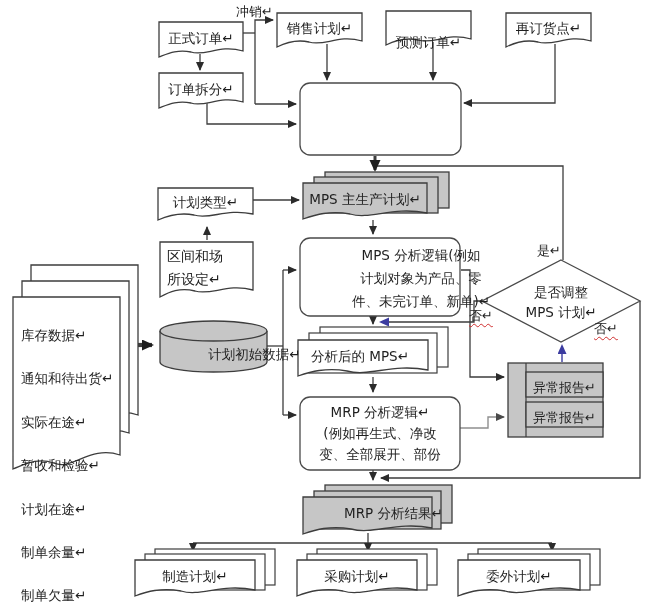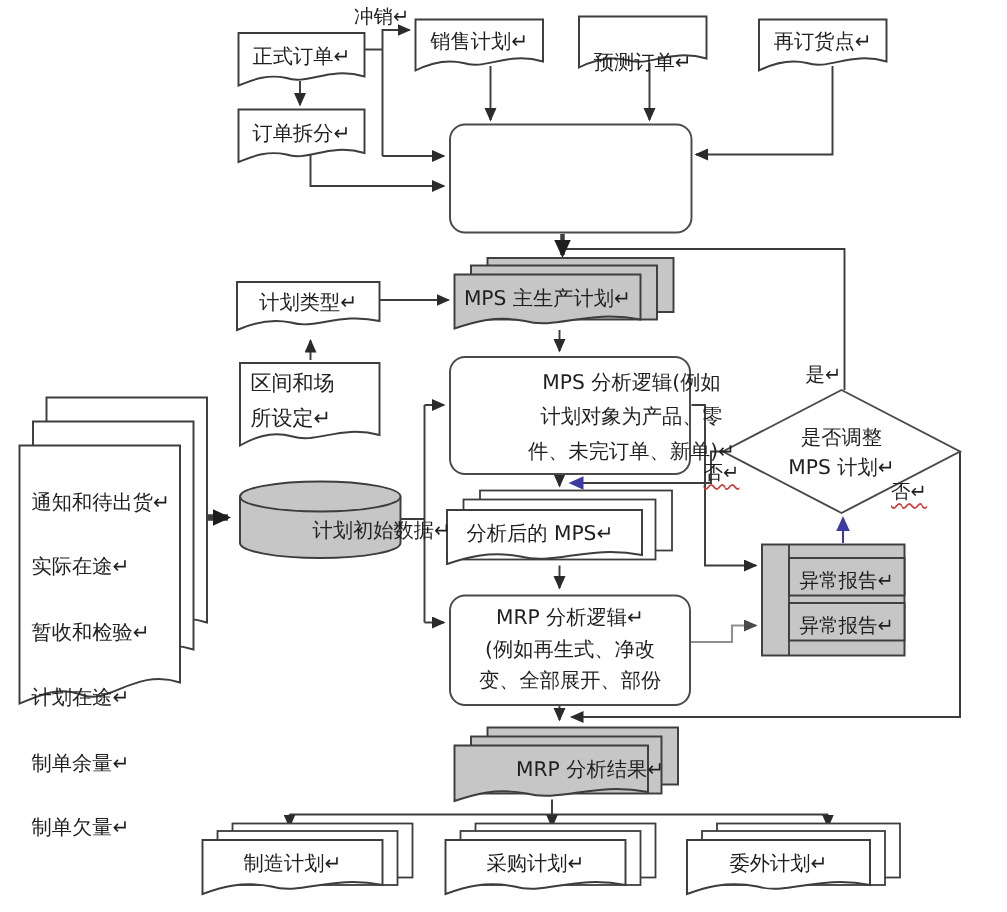--- a/index.html
+++ b/index.html
@@ -170,20 +170,21 @@
 <div class="lbl c" style="left:158px;top:192px;width:95px;">计划类型↵</div>
 <div class="lbl c" style="left:303px;top:189px;width:124px;">MPS 主生产计划↵</div>
 <div class="lbl" style="left:167px;top:245px;width:85px;line-height:23px;font-size:14px;">区间和场
 所设定↵</div>
 <div class="lbl c" style="left:302px;top:244px;width:156px;line-height:23px;padding-left:41px;">MPS 分析逻辑(例如
 计划对象为产品、零
 件、未完订单、新单)↵</div>
 <div class="lbl c" style="left:160px;top:344px;width:107px;padding-left:41px;">计划初始数据↵</div>
 
 <div class="lbl list" style="left:21px;top:303px;width:96px;">
+  <div>库存数据↵</div>
   <div>通知和待出货↵</div>
   <div>实际在途↵</div>
   <div>暂收和检验↵</div>
   <div>计划在途↵</div>
   <div>制单余量↵</div>
   <div>制单欠量↵</div>
 </div>
 
 <div class="lbl" style="left:311px;top:346px;width:115px;">分析后的 MPS↵</div>
 <div class="lbl c" style="left:302px;top:402px;width:156px;line-height:21px;height:66px;overflow:hidden;">MRP 分析逻辑↵

